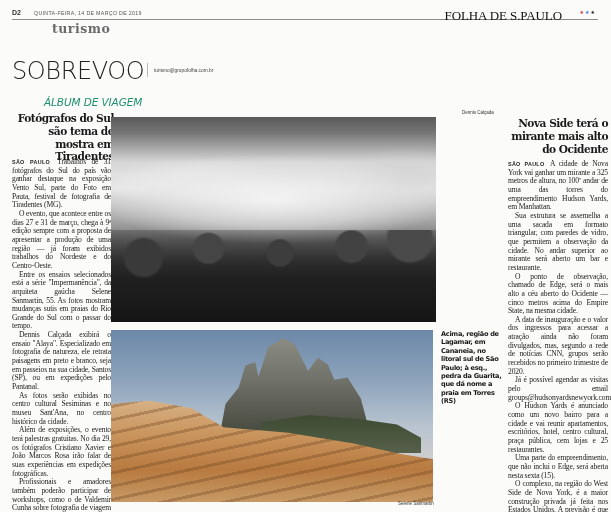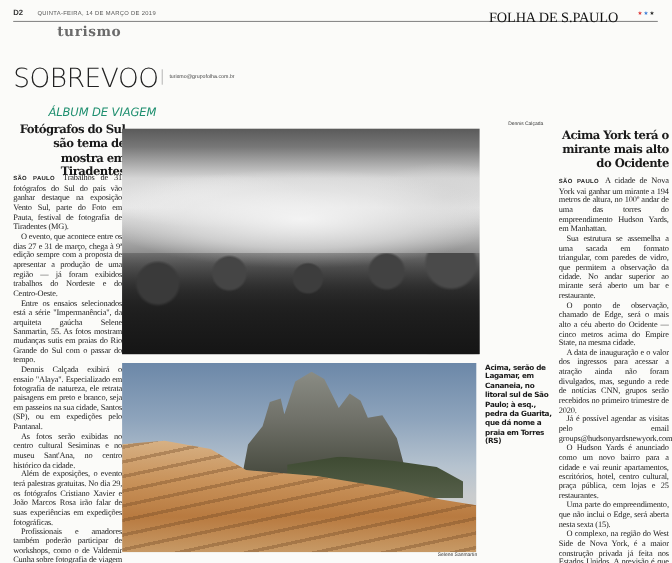--- a/index.html
+++ b/index.html
@@ -109,26 +109,26 @@
   <div class="forest-trees"></div>
 </div>
 
 <div class="photo photo-rock">
   <div class="rock-pinnacle"></div>
   <div class="rock-bushes"></div>
   <div class="rock-sand"></div>
 </div>
 <div class="credit credit-bottom">Selene Sanmartin</div>
 
-<div class="caption">Acima, serão de Lagamar, em Cananeia, no litoral sul de São Paulo; à esq., pedra da Guarita, que dá nome a praia em Torres (RS)</div>
+<div class="caption">Acima, região de Lagamar, em Cananeia, no litoral sul de São Paulo; à esq., pedra da Guarita, que dá nome a praia em Torres (RS)</div>
 
-<h2 class="headline hl-right">Acima York terá o mirante mais alto do Ocidente</h2>
+<h2 class="headline hl-right">Nova Side terá o mirante mais alto do Ocidente</h2>
 
 <div class="body body-right">
-  <p class="first"><span class="loc">SÃO PAULO</span> <span>A cidade de Nova York vai ganhar um mirante a 194 metros de altura, no 100º andar de uma das torres do empreendimento Hudson Yards, em Manhattan.</span></p>
+  <p class="first"><span class="loc">SÃO PAULO</span> <span>A cidade de Nova York vai ganhar um mirante a 325 metros de altura, no 100º andar de uma das torres do empreendimento Hudson Yards, em Manhattan.</span></p>
   <p>Sua estrutura se assemelha a uma sacada em formato triangular, com paredes de vidro, que permitem a observação da cidade. No andar superior ao mirante será aberto um bar e restaurante.</p>
   <p>O ponto de observação, chamado de Edge, será o mais alto a céu aberto do Ocidente — cinco metros acima do Empire State, na mesma cidade.</p>
   <p>A data de inauguração e o valor dos ingressos para acessar a atração ainda não foram divulgados, mas, segundo a rede de notícias CNN, grupos serão recebidos no primeiro trimestre de 2020.</p>
   <p>Já é possível agendar as visitas pelo email groups@hudsonyardsnewyork.com.</p>
   <p>O Hudson Yards é anunciado como um novo bairro para a cidade e vai reunir apartamentos, escritórios, hotel, centro cultural, praça pública, cem lojas e 25 restaurantes.</p>
   <p>Uma parte do empreendimento, que não inclui o Edge, será aberta nesta sexta (15).</p>
   <p>O complexo, na região do West Side de Nova York, é a maior construção privada já feita nos Estados Unidos. A previsão é que a obra tenha um custo de US$ 28 bilhões (R$ 106,7 bilhões).</p>
 </div>
 
 </body></html>

